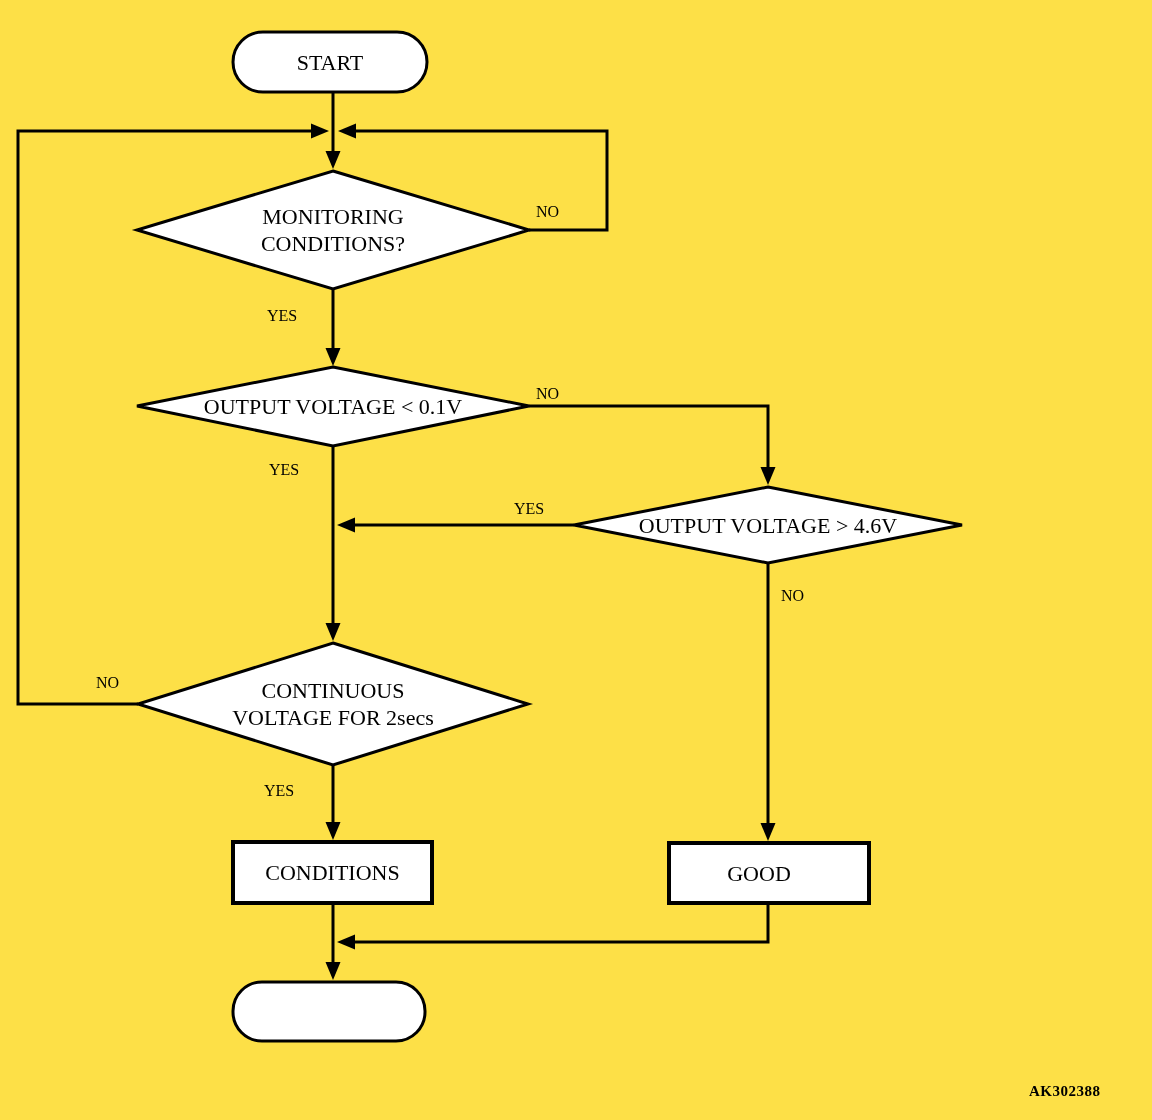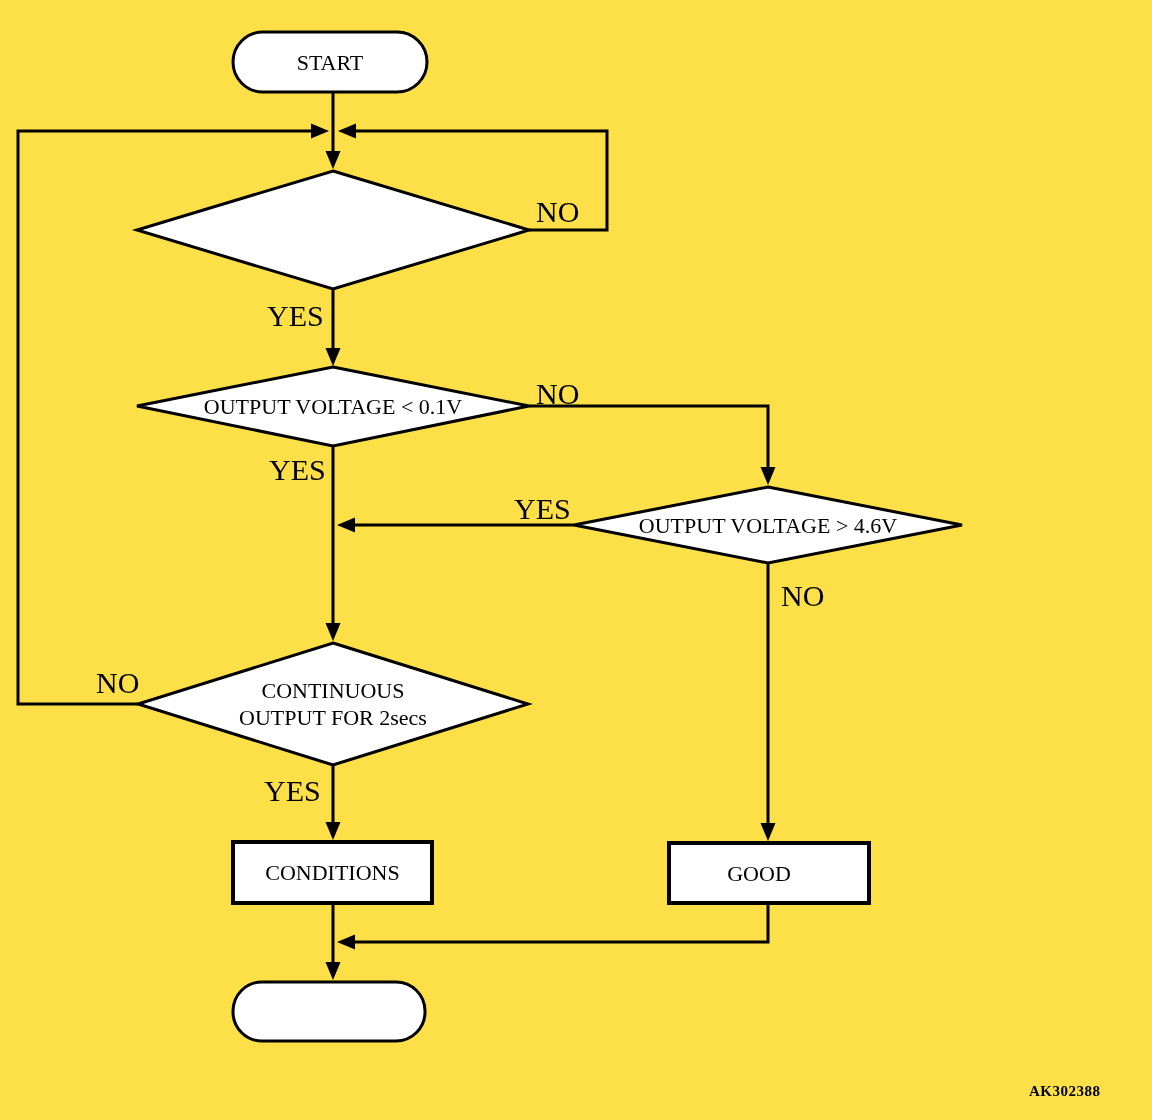--- a/index.html
+++ b/index.html
@@ -27,21 +27,21 @@
     align-items: center;
     justify-content: center;
     text-align: center;
     font-size: 22px;
     line-height: 27px;
     white-space: pre-line;
     color: #000000;
   }
   .tag {
     position: absolute;
-    font-size: 30px;
+    font-size: 16px;
     line-height: 24px;
     color: #000000;
     white-space: nowrap;
   }
   .fig-code {
     position: absolute;
     font-size: 15px;
     font-weight: bold;
     letter-spacing: 0.5px;
     color: #000000;
@@ -90,27 +90,29 @@
       <polygon points="333,641 325.5,623 340.5,623"></polygon>
       <polygon points="333,840 325.5,822 340.5,822"></polygon>
       <polygon points="768,841 760.5,823 775.5,823"></polygon>
       <polygon points="333,980 325.5,962 340.5,962"></polygon>
       <polygon points="337,942 355,934.5 355,949.5"></polygon>
     </g>
   </svg>
 
   <div class="node-lbl" style="left:233px;top:32px;width:194px;height:60px">START</div>
 
+  <div class="node-lbl" style="left:133px;top:200px;width:400px;height:60px">MONITORING
+CONDITIONS?</div>
 
   <div class="node-lbl" style="left:133px;top:393px;width:400px;height:27px">OUTPUT VOLTAGE &lt; 0.1V</div>
 
   <div class="node-lbl" style="left:568px;top:512px;width:400px;height:27px">OUTPUT VOLTAGE &gt; 4.6V</div>
 
   <div class="node-lbl" style="left:133px;top:674px;width:400px;height:60px">CONTINUOUS
-OUTPUT FOR 2secs</div>
+VOLTAGE FOR 2secs</div>
 
   <div class="node-lbl" style="left:233px;top:842px;width:199px;height:61px">CONDITIONS</div>
 
   <div class="node-lbl" style="left:659px;top:843px;width:200px;height:60px">GOOD</div>
 
 
   <div class="tag" style="left:536px;top:200px">NO</div>
 
   <div class="tag" style="left:267px;top:304px">YES</div>
 

